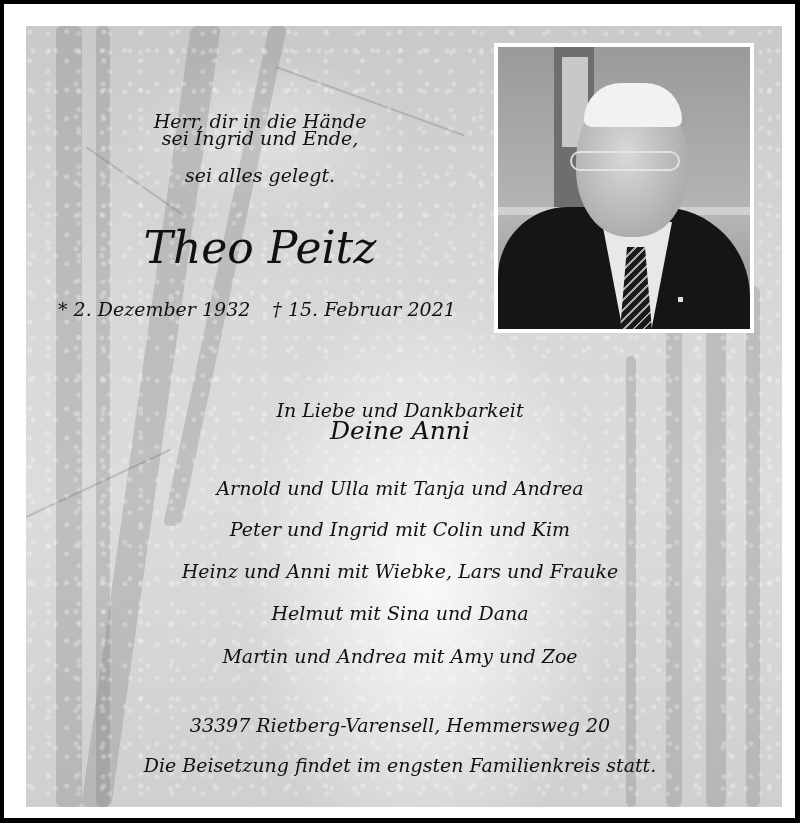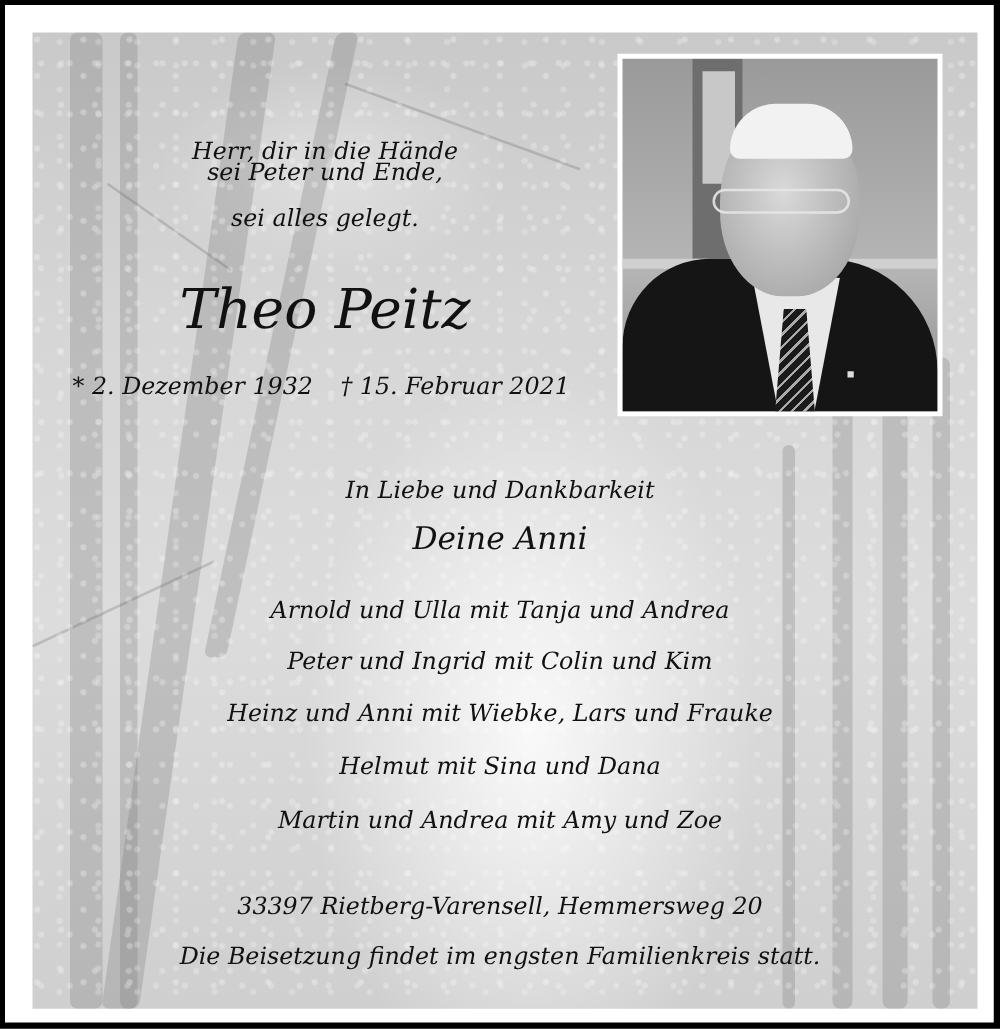--- a/index.html
+++ b/index.html
@@ -110,30 +110,30 @@
     <div class="shirt"></div>
     <div class="tie"></div>
     <div class="head"></div>
     <div class="hair"></div>
     <div class="glasses"></div>
     <div class="pin"></div>
   </div>
 </div>
 
 <div class="text verse" style="top:90px;margin-top:20px;">Herr, dir in die Hände</div>
-<div class="text verse" style="top:127px;">sei Peter und Ende,</div>
+<div class="text verse" style="top:127px;">sei Ingrid und Ende,</div>
 <div class="text verse" style="top:164px;">sei alles gelegt.</div>
 
 <div class="text name">Theo Peitz</div>
 
 <div class="text dates">
   <span>* 2. Dezember 1932</span><span class="gap"></span><span>† 15. Februar 2021</span>
 </div>
 
-<div class="text center mid" style="top:381px;">In Liebe und Dankbarkeit</div>
+<div class="text center mid" style="top:399px;">In Liebe und Dankbarkeit</div>
 <div class="text center big" style="top:416px;">Deine Anni</div>
 
 <div class="text center mid" style="top:477px;text-align:center;">Arnold und Ulla mit Tanja und Andrea</div>
 <div class="text center mid" style="top:518px;">Peter und Ingrid mit Colin und Kim</div>
 <div class="text center mid" style="top:560px;">Heinz und Anni mit Wiebke, Lars und Frauke</div>
 <div class="text center mid" style="top:602px;">Helmut mit Sina und Dana</div>
 <div class="text center mid" style="top:645px;">Martin und Andrea mit Amy und Zoe</div>
 
 <div class="text center mid" style="top:714px;">33397 Rietberg-Varensell, Hemmersweg 20</div>
 <div class="text center mid" style="top:754px;">Die Beisetzung findet im engsten Familienkreis statt.</div>

